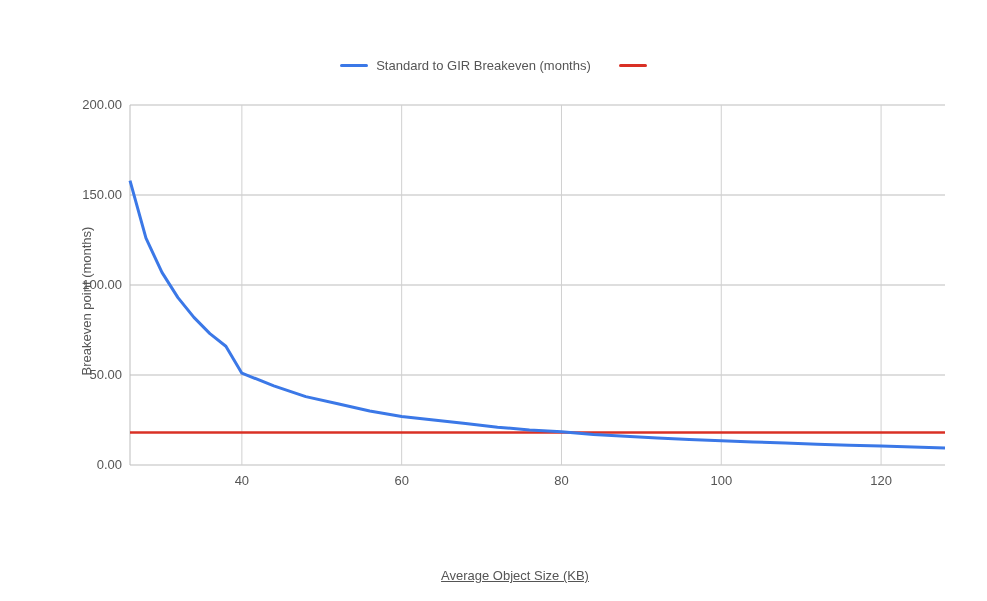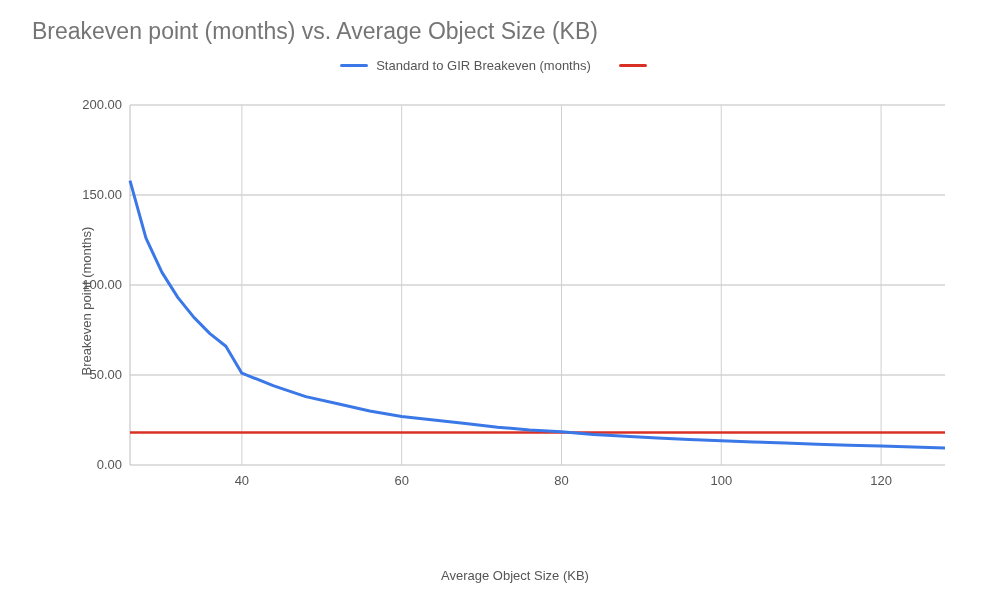--- a/index.html
+++ b/index.html
@@ -9,30 +9,29 @@
   .legend { position: absolute; top: 58px; left: 0; right: 0; display: flex; justify-content: center; gap: 28px; font-size: 13px; color: #555; }
   .legend-item { display: flex; align-items: center; gap: 8px; }
   .swatch { width: 28px; height: 3px; border-radius: 2px; }
   .swatch.blue { background: #3b78e7; }
   .swatch.red { background: #d93025; }
   .plot { position: absolute; left: 75px; top: 95px; width: 880px; height: 410px; }
   .grid line { stroke: #d0d0d0; stroke-width: 1; }
   .grid line.major { stroke: #bdbdbd; }
   .tick-label { font-size: 13px; fill: #555; }
   .ylabel { position: absolute; left: 12px; top: 50%; transform: translateY(-50%) rotate(-90deg); transform-origin: center; font-size: 13px; color: #555; white-space: nowrap; }
-  .xlabel { position: absolute; left: 75px; width: 880px; bottom: 18px; text-align: center; font-size: 13px; color: #555; }
+  .xlabel { position: absolute; left: 75px; width: 880px; bottom: 18px; text-align: center; font-size: 13px; color: #555; text-decoration: underline; }
   .series { fill: none; stroke-width: 3; stroke-linejoin: round; }
   .series.blue { stroke: #3b78e7; }
   .series.red { stroke: #d93025; stroke-width: 2.5; }
 </style>
 </head>
 <body>
 
 <div class="chart-wrap">
-  <div class="title">Breakeven point (months) vs. Average Object Size (KB)</div>
 
   <div class="legend">
     <div class="legend-item">
       <span class="swatch blue"></span>
       <span>Standard to GIR Breakeven (months)</span>
     </div>
     <div class="legend-item">
       <span class="swatch red"></span>
     </div>
   </div>

